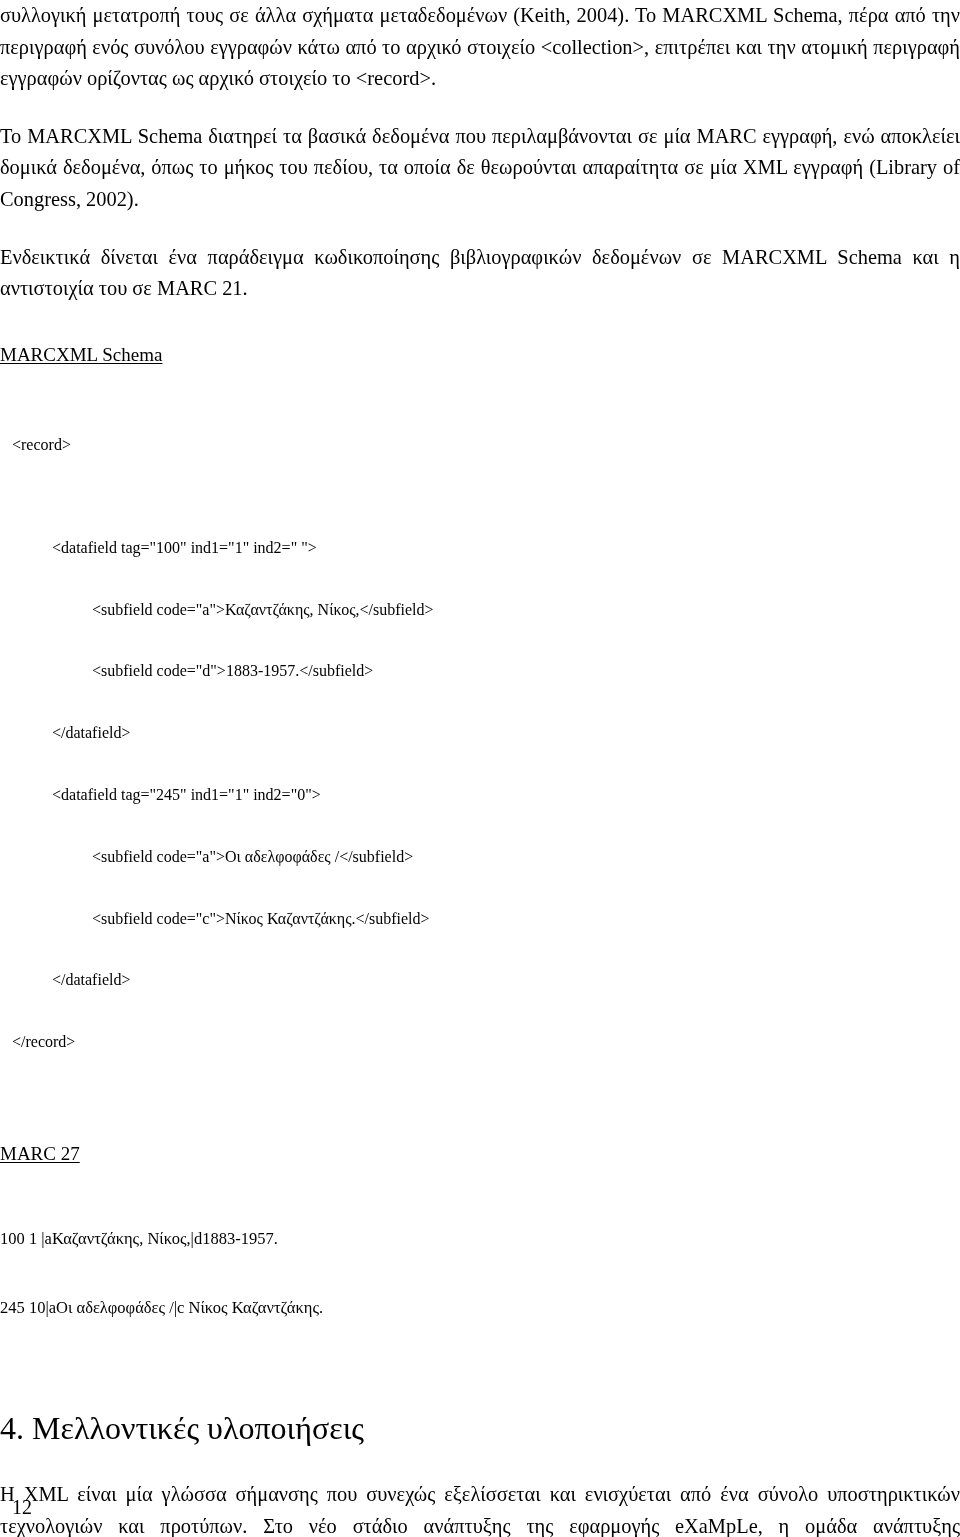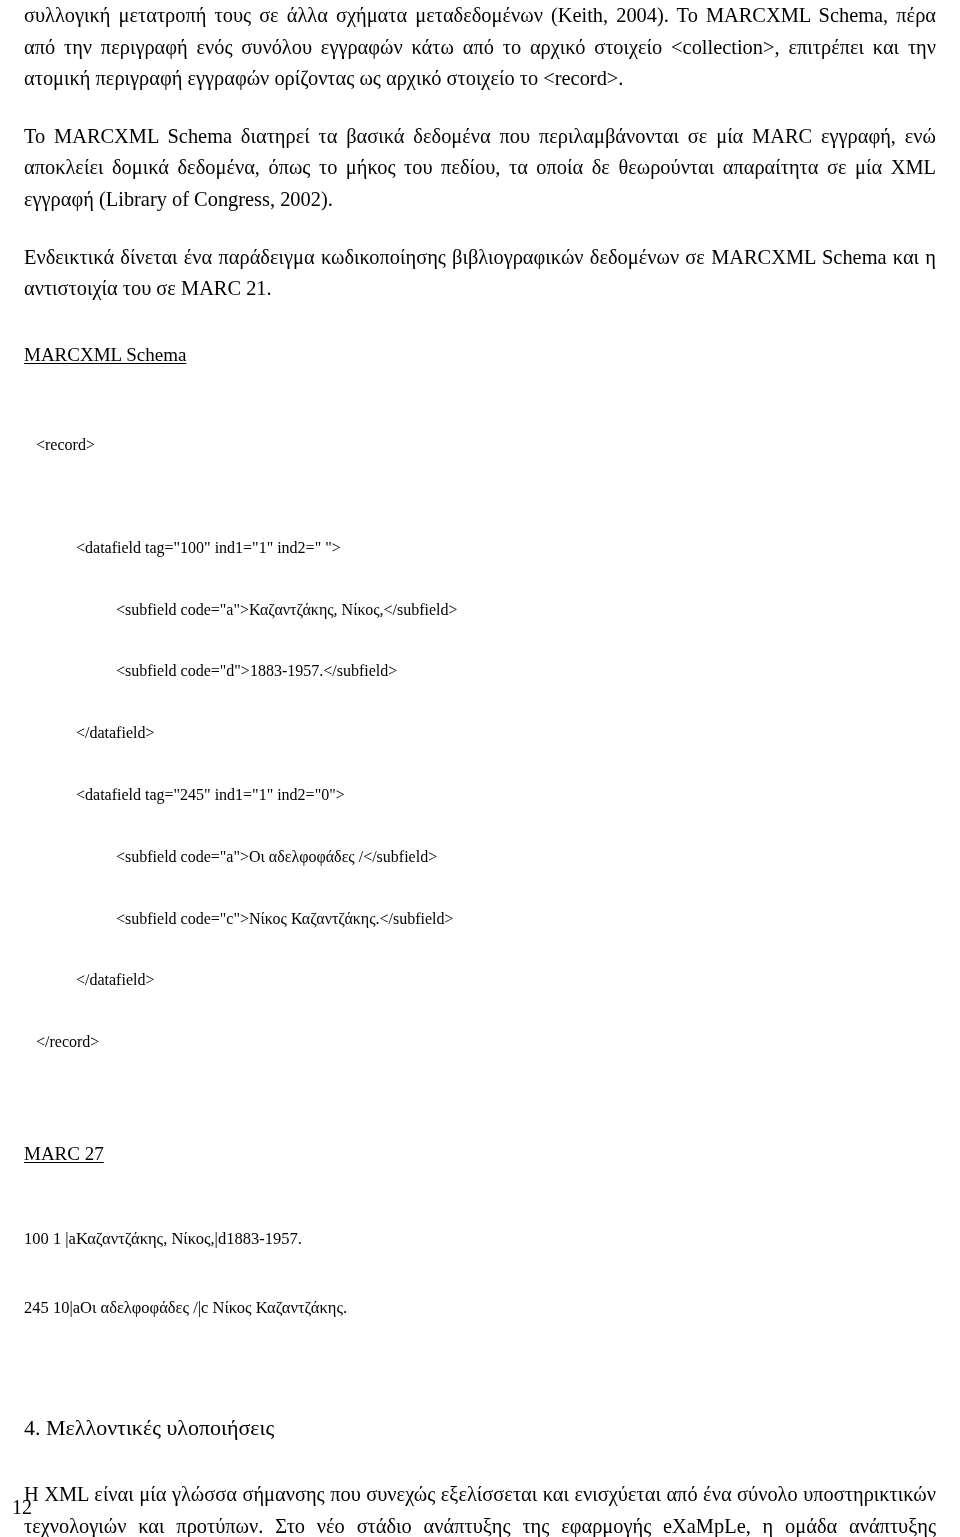--- a/index.html
+++ b/index.html
@@ -8,21 +8,21 @@
     padding: 0;
     background: #ffffff;
   }
 
   .page {
     position: relative;
     width: 960px;
     height: 1537px;
     background: #ffffff;
     box-sizing: border-box;
-    padding: 0 24px;
+    padding: 0 0;
     font-family: "Liberation Serif", "DejaVu Serif", serif;
     color: #000000;
     overflow: hidden;
   }
 
   .body-text {
     font-size: 20.4px;
     line-height: 31.6px;
     text-align: justify;
     text-justify: inter-word;
@@ -34,21 +34,21 @@
 
   .heading-underlined {
     font-size: 19px;
     line-height: 27px;
     text-decoration: underline;
     text-underline-offset: 2px;
     margin: 0;
   }
 
   .section-heading {
-    font-size: 22px;
+    font-size: 32px;
     line-height: 34px;
     margin: 0;
     font-weight: normal;
   }
 
   .code-block {
     font-size: 16px;
     line-height: 20.6px;
     margin: 12px;
     white-space: pre;

